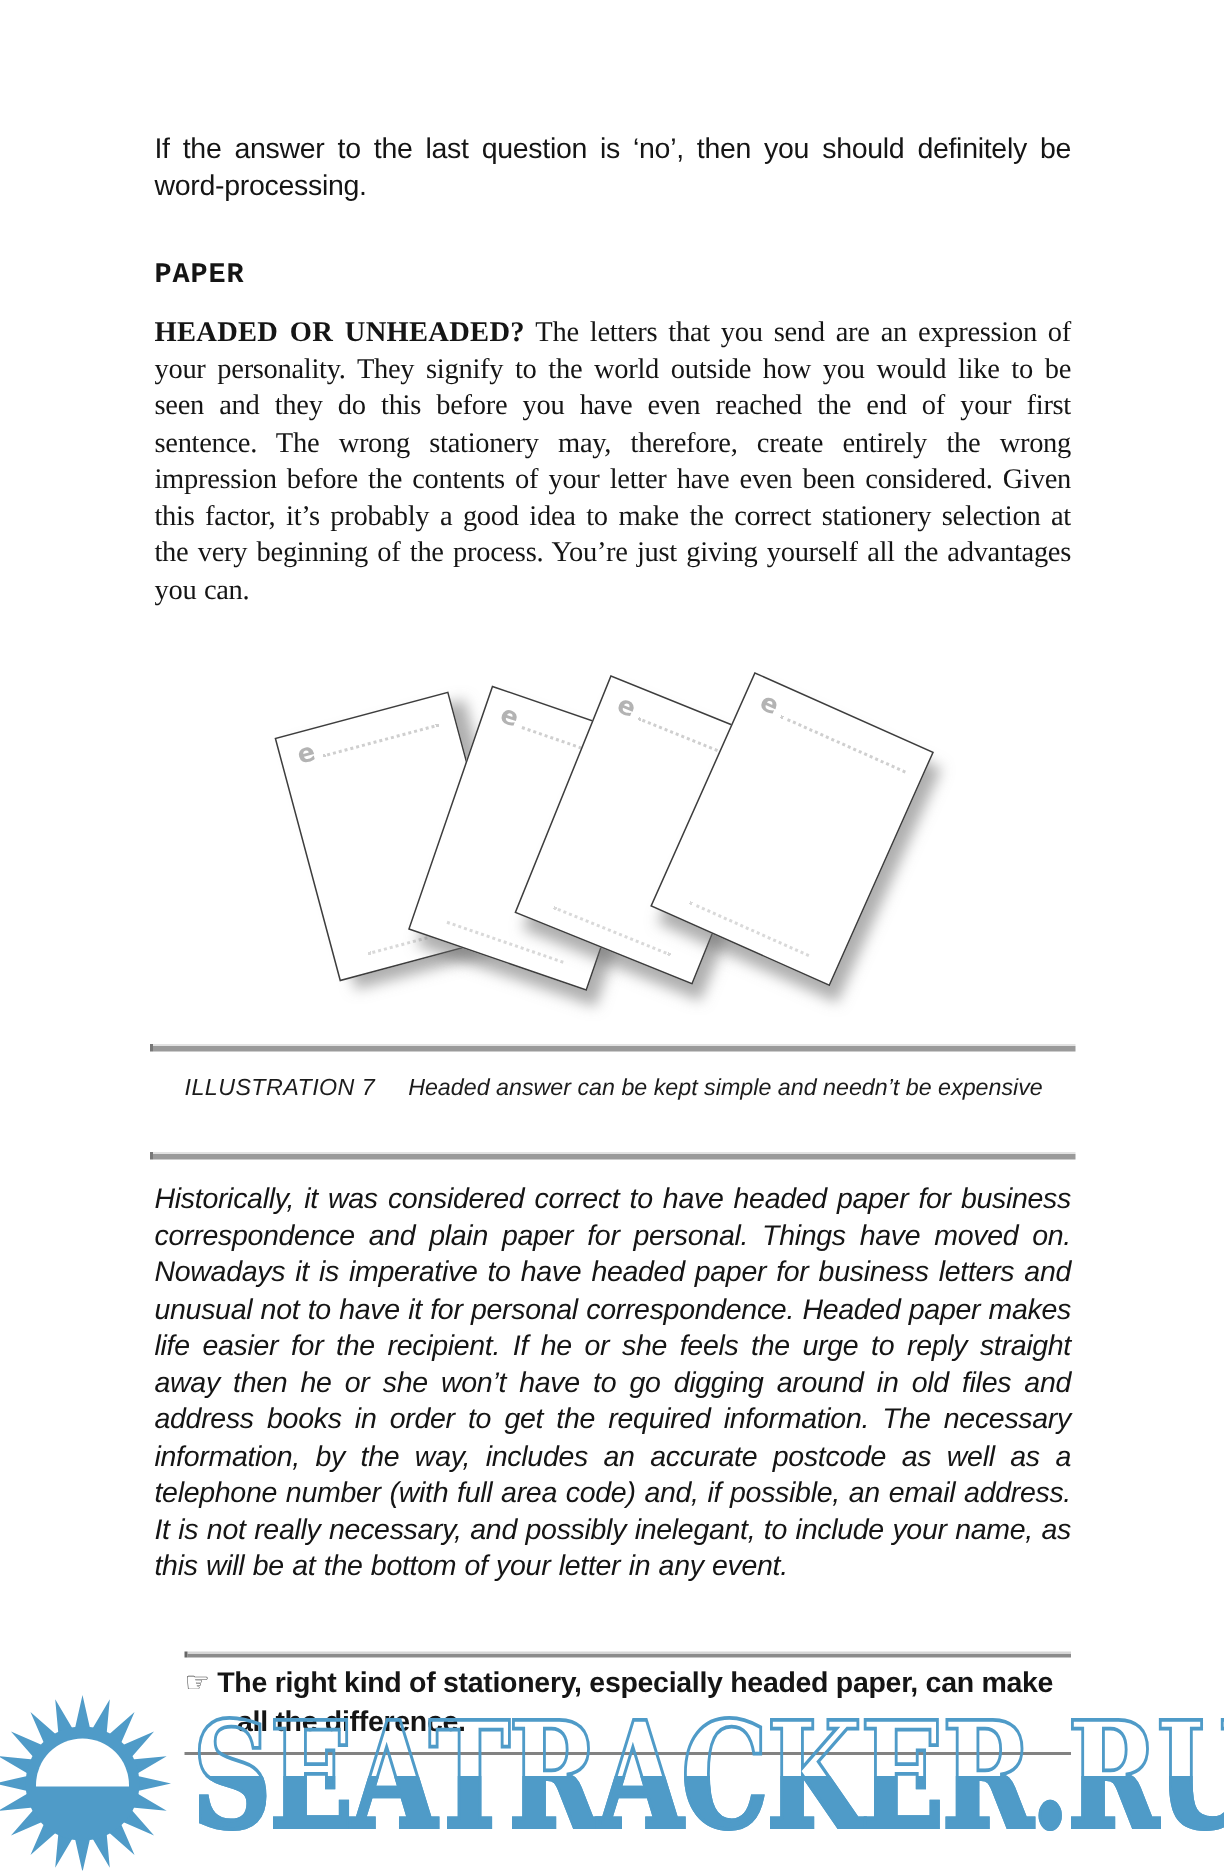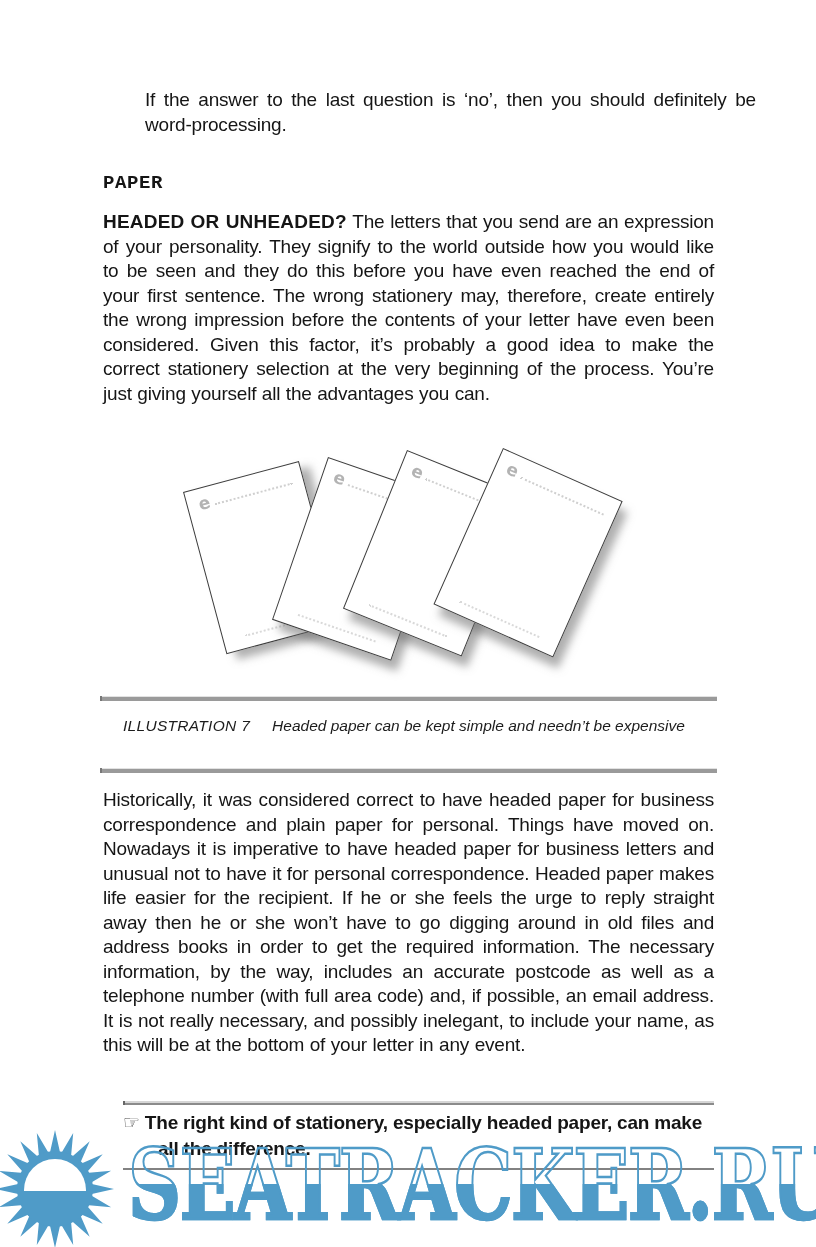--- a/index.html
+++ b/index.html
@@ -20,29 +20,29 @@
   }
   .column > * { position: absolute; left: 0; width: 611px; }
 
   p.body-text {
     font-size: 19px;
     line-height: 24.5px;
     text-align: justify;
     letter-spacing: -0.2px;
     word-spacing: 0.5px;
   }
-  .intro { top: 0; margin-left: 42px; }
+  .intro { top: 0; }
   .section-heading {
     top: 84px;
     font-size: 19px;
     font-weight: bold;
     letter-spacing: 0.6px;
     font-family: Liberation Mono, monospace;
   }
-  .lead-para { top: 122px; }
+  .lead-para { top: 122px; font-family: Liberation Serif, serif; }
   .lead-in { font-weight: bold; letter-spacing: 0.2px; }
 
   
   .illustration { top: 352px; height: 252px; }
   .sheet {
     position: absolute;
     background: #ffffff;
     border: 1px solid #3d3d3d;
     transform-origin: top left;
     box-shadow: 9px 8px 9px rgba(110,110,110,0.55);
@@ -85,21 +85,21 @@
   .caption {
     top: 629px;
     left: 20px; width: 580px;
     font-style: italic;
     font-size: 15.5px;
     color: #1c1c1c;
   }
   .caption .cap-label { letter-spacing: 0.3px; }
   .caption .cap-gap { display: inline-block; width: 22px; }
 
-  .main-para { top: 700px; }
+  .main-para { top: 700px; font-style: italic; }
 
   .tip-rule {
     top: 1013px; left: 20px; width: 591px; height: 4px;
     background: linear-gradient(to bottom, #d6d6d6 0 2px, #8b8b8b 2px 100%);
     border-left: 2px solid #666666;
   }
   .tip {
     top: 1022px; left: 20px; width: 591px;
     font-size: 19px; font-weight: bold;
     line-height: 25.5px;
@@ -182,21 +182,21 @@
         <span class="e-glyph">e</span>
         <span class="head-line"></span>
       </div>
       <div class="foot-line"></div>
     </div>
   </div>
 
   <div class="thick-bar bar-top"></div>
 
   <p class="caption">
-    <span class="cap-label">ILLUSTRATION 7</span><span class="cap-gap"></span><span>Headed paper can be kept simple and needn’t be expensive</span>
+    <span class="cap-label">ILLUSTRATION 7</span><span class="cap-gap"></span><span>Headed answer can be kept simple and needn’t be expensive</span>
   </p>
 
   <div class="thick-bar bar-bottom"></div>
 
   <p class="body-text main-para">Historically, it was considered correct to have headed paper for business correspondence and plain paper for personal. Things have moved on. Nowadays it is imperative to have headed paper for business letters and unusual not to have it for personal correspondence. Headed paper makes life easier for the recipient. If he or she feels the urge to reply straight away then he or she won’t have to go digging around in old files and address books in order to get the required information. The necessary information, by the way, includes an accurate postcode as well as a telephone number (with full area code) and, if possible, an email address. It is not really necessary, and possibly inelegant, to include your name, as this will be at the bottom of your letter in any event.</p>
 
   <div class="tip-rule"></div>
 
   <p class="tip">
     <span class="tip-icon">☞</span><span>The right kind of stationery, especially headed paper, can make all the difference.</span>

